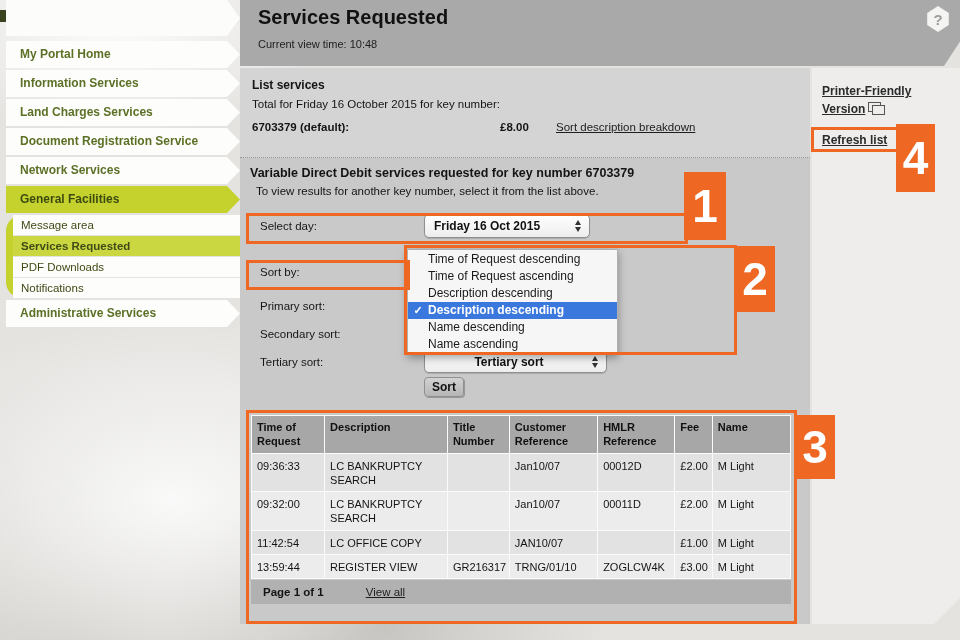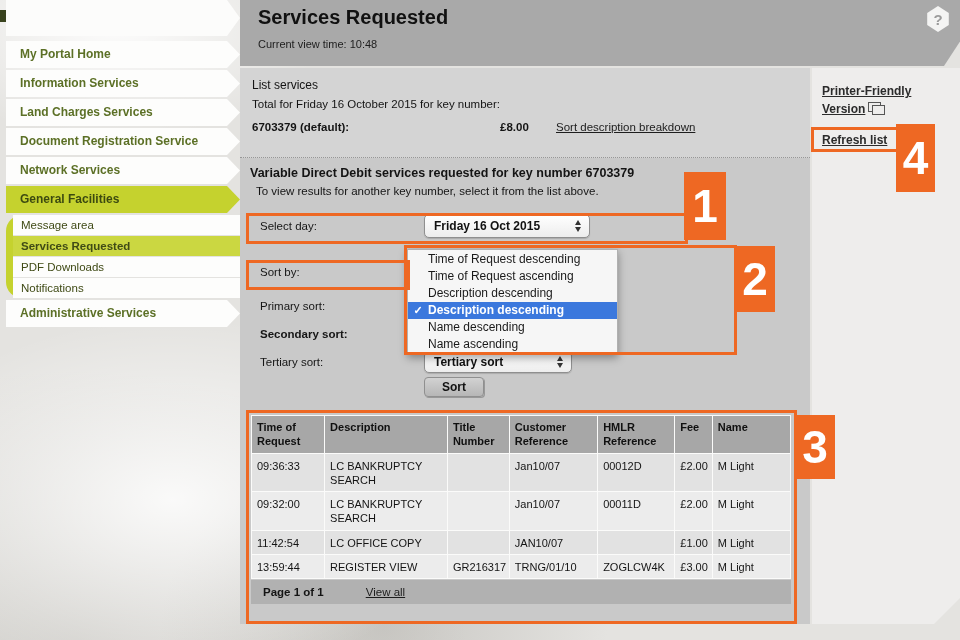--- a/index.html
+++ b/index.html
@@ -52,49 +52,49 @@
   .side-link{font-size:12px;font-weight:bold;color:#2b2b2b;text-decoration:underline;cursor:pointer;line-height:1.5;}
   .printer-link{left:822px;top:82px;width:104px;}
   .refresh-link{left:822px;top:131px;}
   .pages-icon{display:inline-block;position:relative;width:17px;height:13px;vertical-align:-2px;margin-left:3px;}
   .pages-icon i{position:absolute;display:block;width:11px;height:8px;border:1.5px solid #555;background:#eeedec;}
   .pages-icon i:first-child{left:0;top:0;}
   .pages-icon i:last-child{left:4px;top:3px;}
   
   .content{left:240px;top:68px;width:570px;height:556px;background:#c9c9c9;}
   .list-strip{left:240px;top:68px;width:570px;height:90px;background:#d4d4d4;border-bottom:1px dotted #979797;box-sizing:border-box;}
-  .ls-heading{left:252px;top:78px;font-size:12px;font-weight:normal;}
+  .ls-heading{left:252px;top:78px;font-size:12px;font-weight:bold;}
   .ls-total{left:252px;top:98px;font-size:11.5px;}
   .ls-key{left:252px;top:121px;font-size:11.5px;font-weight:bold;}
   .ls-amount{left:500px;top:121px;font-size:11.5px;font-weight:bold;}
   .inline-link{font-size:11.5px;color:#1d1d1d;text-decoration:underline;cursor:pointer;}
   .ls-link{left:556px;top:121px;}
   .vdd-heading{left:250px;top:166px;font-size:12.5px;font-weight:bold;}
   .vdd-sub{left:256px;top:185px;font-size:11.5px;}
   .form-label{font-size:11.5px;color:#161616;}
   .lbl-day{left:260px;top:220px;}
   .lbl-sortby{left:260px;top:266px;}
   .lbl-primary{left:260px;top:300px;}
-  .lbl-secondary{left:260px;top:328px;font-weight:bold;}
+  .lbl-secondary{left:260px;top:328px;}
   .lbl-tertiary{left:260px;top:356px;}
   
   .mac-select{
     background:linear-gradient(#ffffff,#ededed);
     border:1px solid #8f8f8f;border-radius:5px;box-sizing:border-box;
     font-size:12px;font-weight:bold;color:#111;
     padding:4px 22px 3px 9px;cursor:pointer;box-shadow:0 1px 1px rgba(0,0,0,.15);
   }
   .sel-day{left:424px;top:214px;width:166px;height:24px;}
-  .sel-tertiary{left:424px;top:351px;width:148px;height:22px;padding-top:3px;}
+  .sel-tertiary{left:424px;top:351px;width:183px;height:22px;padding-top:3px;text-align:center;}
   .spin{position:absolute;right:7px;top:50%;width:7px;height:12px;margin-top:-6px;}
   .spin::before,.spin::after{content:"";position:absolute;left:0;border-left:3.5px solid transparent;border-right:3.5px solid transparent;}
   .spin::before{top:0;border-bottom:5px solid #333;}
   .spin::after{bottom:0;border-top:5px solid #333;}
   .sort-btn{
-    left:424px;top:377px;width:60px;height:20px;
+    left:424px;top:377px;width:40px;height:20px;
     background:linear-gradient(#d2d2d2,#b6b6b6);border:1px solid #8f8f8f;border-radius:4px;
     font-size:12px;font-weight:bold;color:#111;text-align:center;line-height:18px;
     box-shadow:1px 1px 0 rgba(120,120,120,.6);cursor:pointer;box-sizing:border-box;
   }
   
   .sort-menu{
     left:407px;top:249px;width:209px;background:#f6f6f6;
     border:1px solid #b0b0b0;box-shadow:0 3px 8px rgba(0,0,0,.35);
     padding:1px 0;z-index:5;
   }

